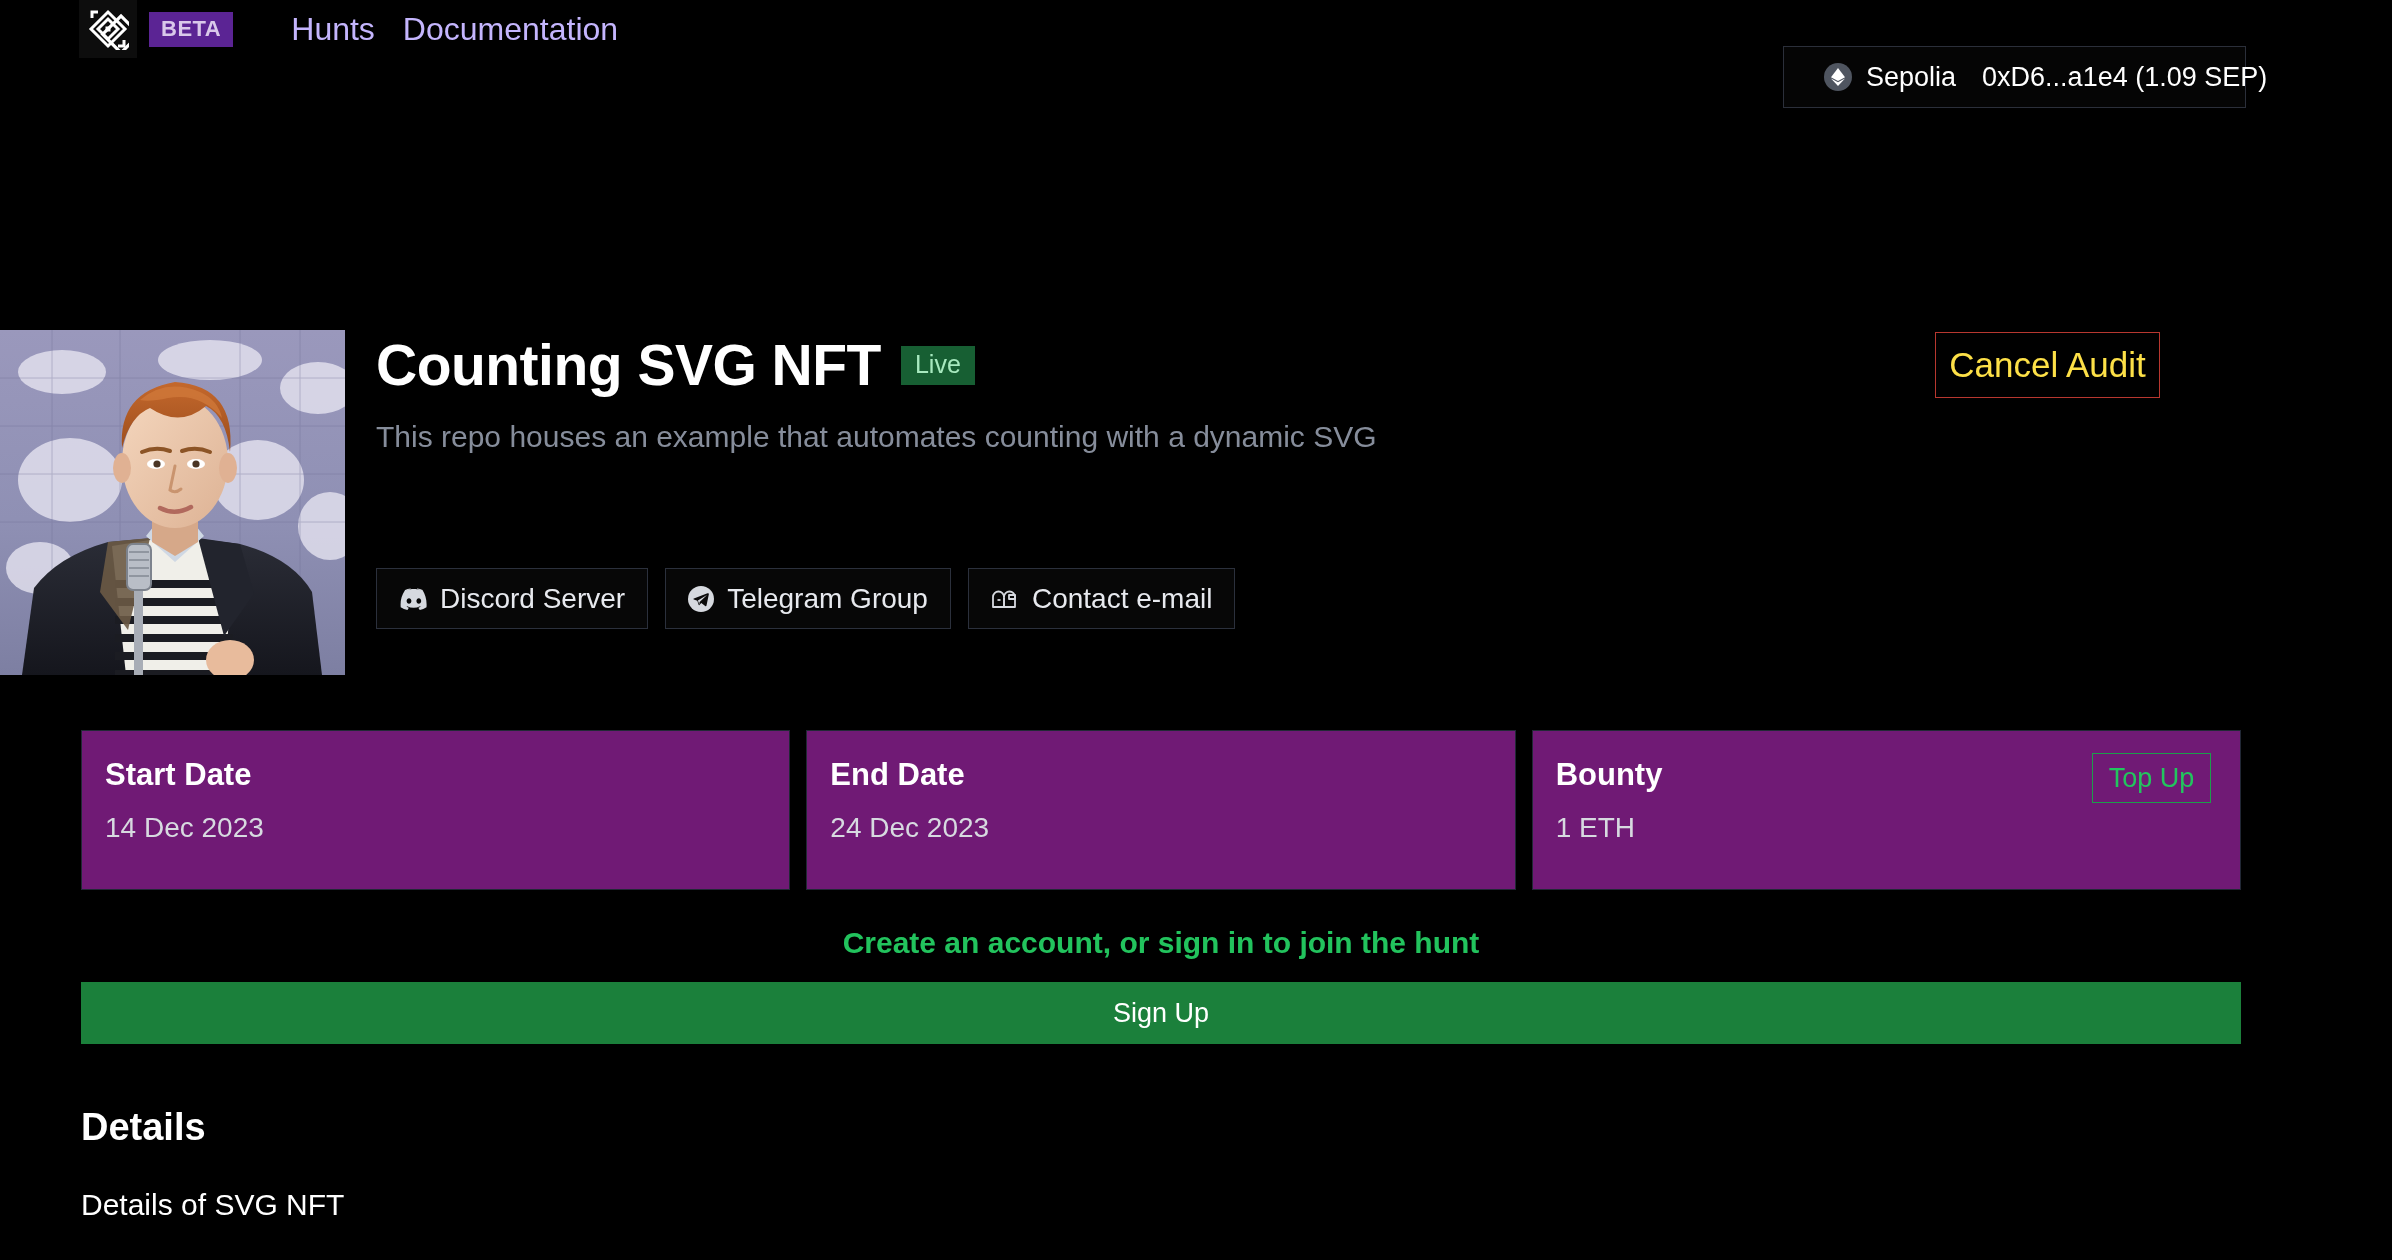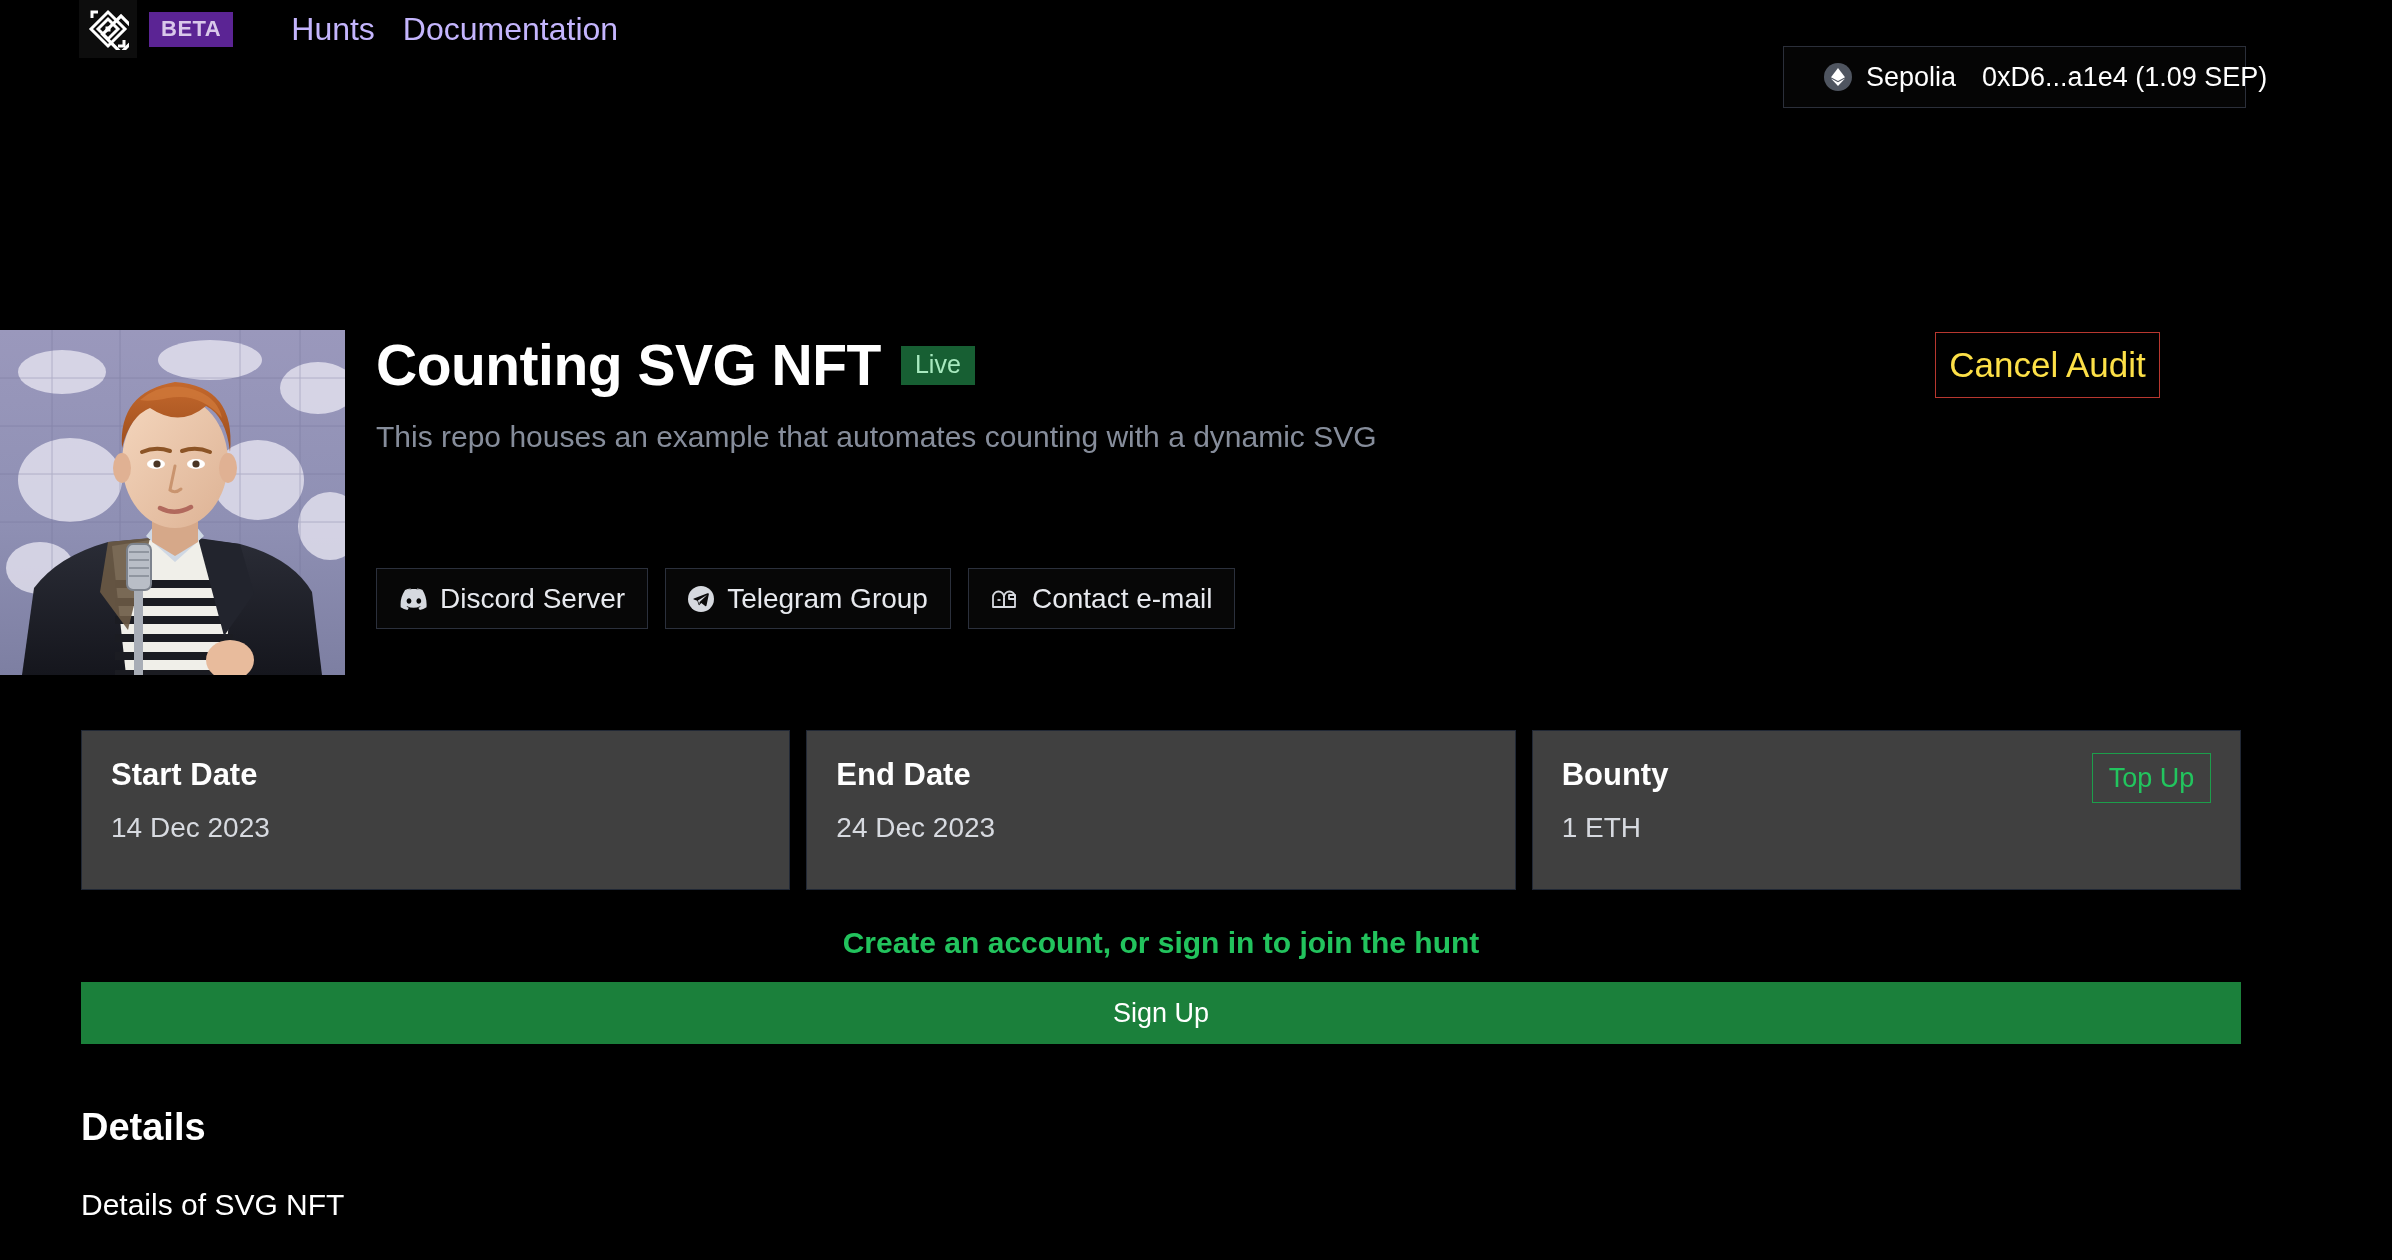--- a/index.html
+++ b/index.html
@@ -157,22 +157,22 @@
     position: absolute;
     left: 81px; top: 730px;
     width: 2160px;
     display: flex;
     gap: 16px;
   }
   .stat-card {
     flex: 1 1 0;
     height: 160px;
     border: 1px solid #212835;
-    background: #404040;
-    padding: 28px 29px 0 29px;
+    background: #701a75;
+    padding: 28px 29px 0 23px;
     position: relative;
   }
   .stat-title {
     color: #ffffff;
     font-size: 31px;
     font-weight: 700;
     line-height: 1;
   }
   .stat-value {
     margin-top: 24px;

